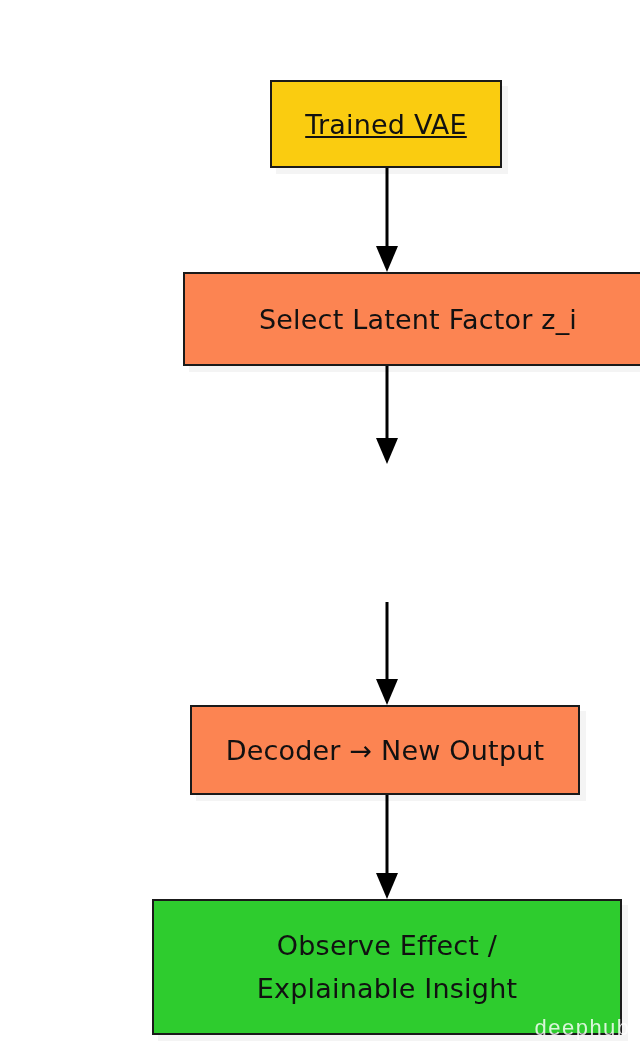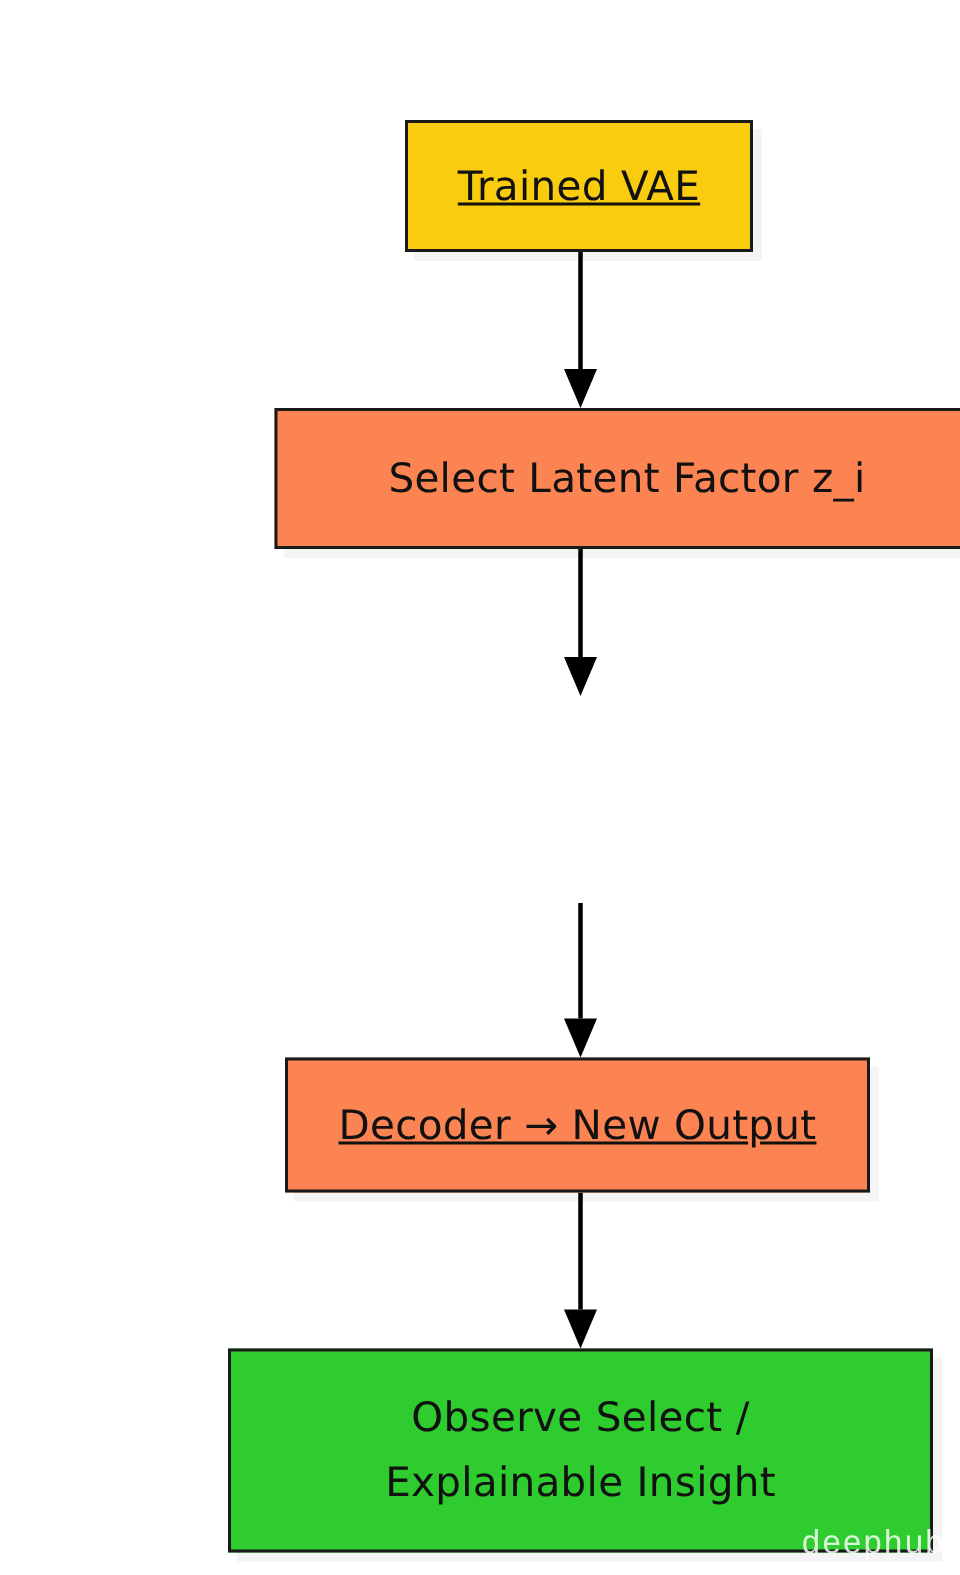--- a/index.html
+++ b/index.html
@@ -108,24 +108,24 @@
 
   <div class="node node-start" style="left:270px; top:80px; width:232px; height:88px;text-decoration:underline;">
     <span class="node-label">Trained VAE</span>
   </div>
 
   <div class="node node-process" style="left:183px; top:272px; width:470px; height:94px;">
     <span class="node-label">Select Latent Factor z_i</span>
   </div>
 
 
-  <div class="node node-process" style="left:190px; top:705px; width:390px; height:90px;text-decoration:underline;">
+  <div class="node node-process" style="left:190px; top:705px; width:390px; height:90px;">
     <span class="node-label">Decoder → New Output</span>
   </div>
 
   <div class="node node-end" style="left:152px; top:899px; width:470px; height:136px;">
-    <span class="node-label">Observe Select /
+    <span class="node-label">Observe Effect /
 Explainable Insight</span>
   </div>
 
   <div id="watermark">deephub</div>
 
 </div>
 
 </body></html>

